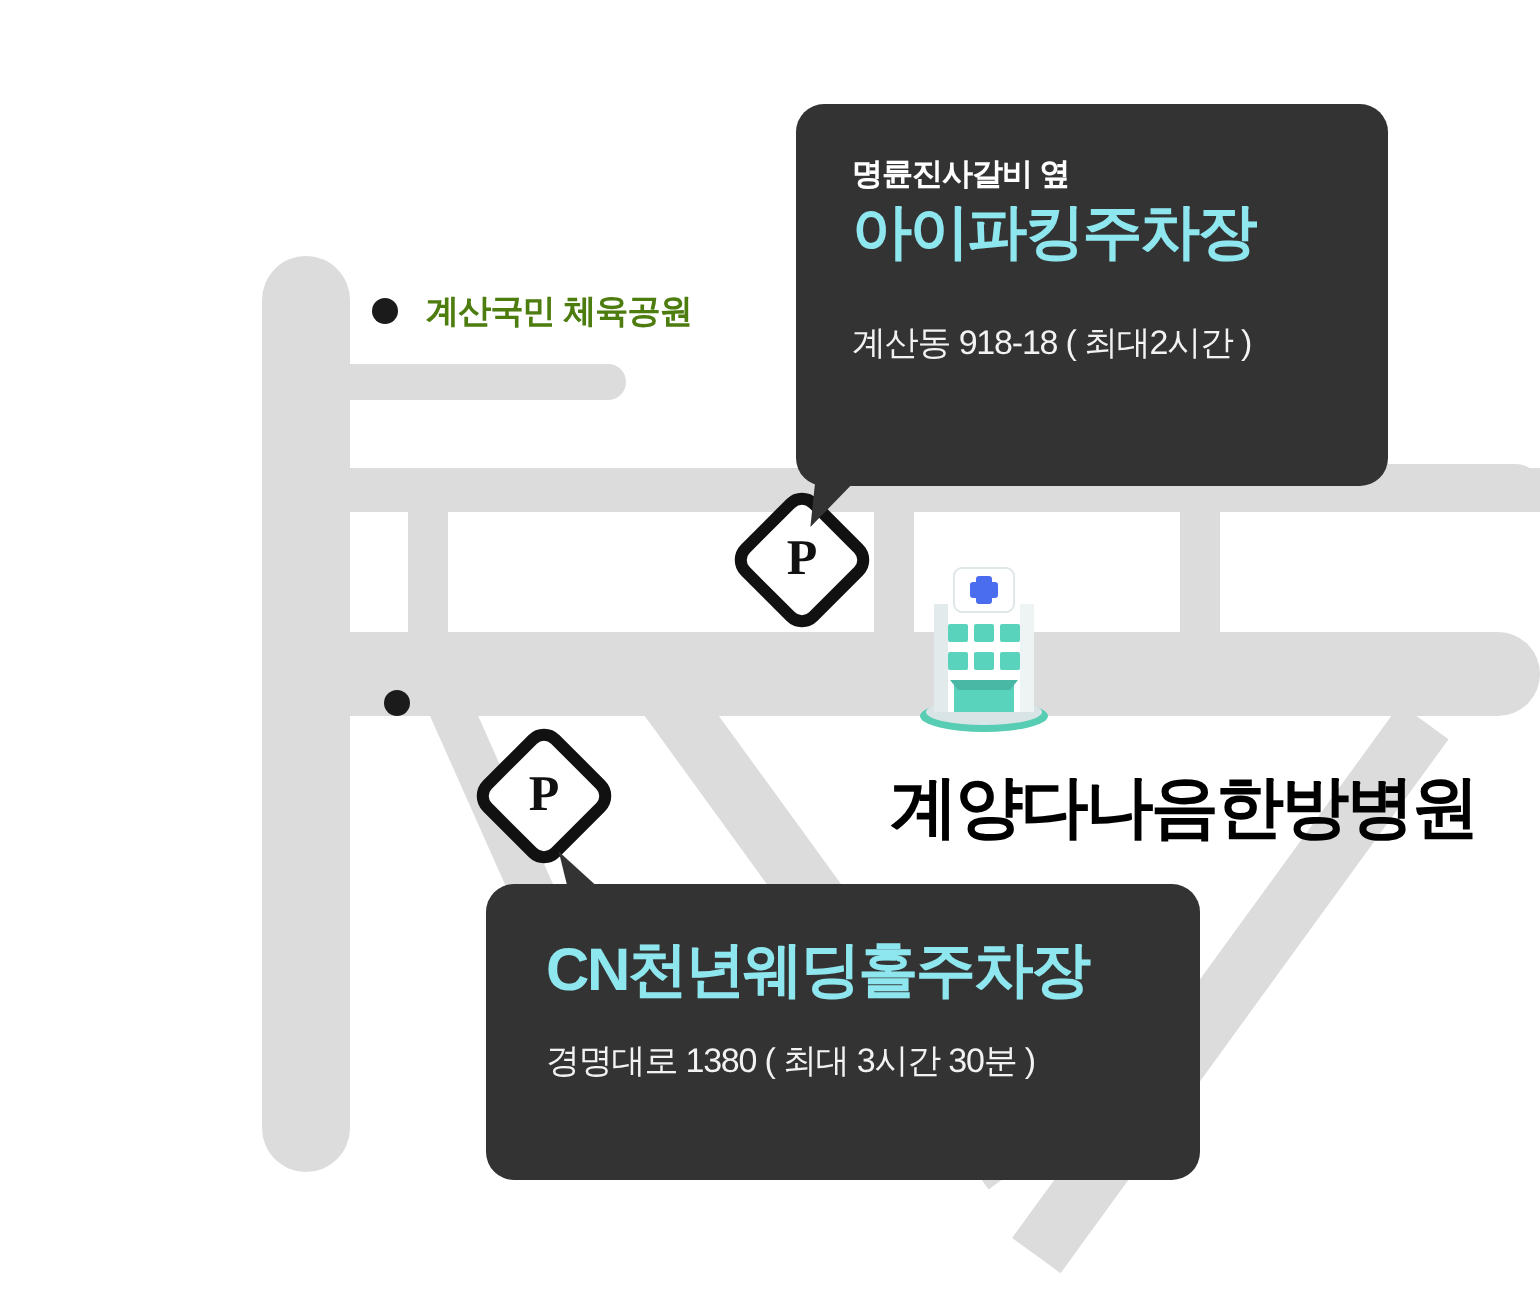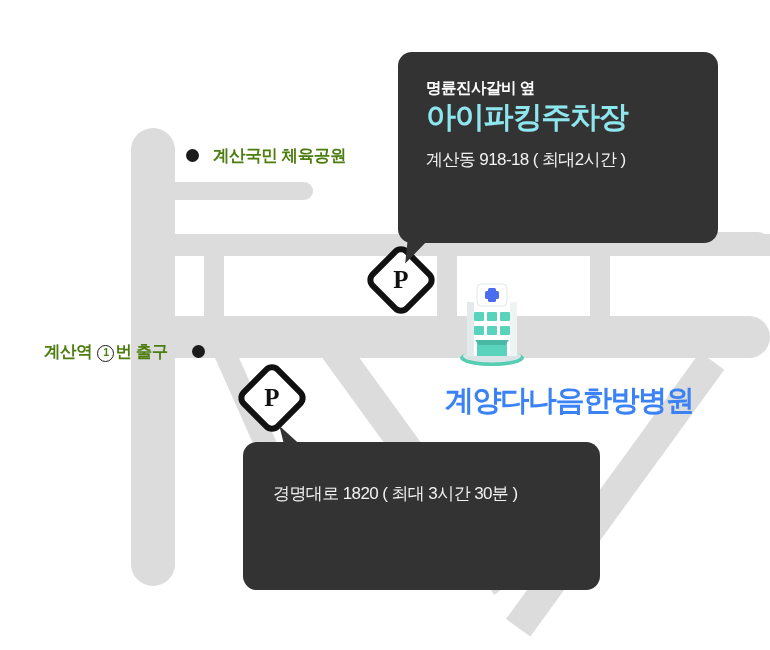--- a/index.html
+++ b/index.html
@@ -72,31 +72,31 @@
   .tip .sub{
     color:#ffffff;font-size:15.5px;font-weight:700;
     letter-spacing:-.5px;line-height:1.25;
   }
   .tip .ttl{
     color:#8ee6ee;font-size:30px;font-weight:800;
     letter-spacing:-1.2px;line-height:1.22;margin-top:2px;
   }
   .tip .body{
     color:#f2f2f2;font-size:17px;font-weight:400;
-    letter-spacing:-.6px;line-height:1.45;margin-top:12px;
+    letter-spacing:-.6px;line-height:1.45;margin-top:24px;
   }
   .tip .body div{white-space:nowrap;}
 
   .tail{position:absolute;width:0;height:0;}
 
   
   .hosplabel{
     position:absolute;
-    color:#3b82f6;
-    font-size:29px;font-weight:800;letter-spacing:-1.4px;
+    color:#000000;
+    font-size:34px;font-weight:800;letter-spacing:-1.4px;
     white-space:nowrap;
     text-align:right;
   }
 </style>
 </head>
 <body>
 
 <div id="map">
 
   <div class="road r" style="left:131px;top:128px;width:44px;height:458px;"></div>
@@ -117,23 +117,20 @@
 
   <div class="diag" style="left:318px;top:352px;width:30px;height:300px;transform:rotate(-36deg);transform-origin:top left;"></div>
 
   <div class="diag" style="left:700px;top:352px;width:30px;height:330px;transform:rotate(36deg);transform-origin:top left;"></div>
 
   <div class="diag" style="left:215px;top:358px;width:22px;height:120px;transform:rotate(-24deg);transform-origin:top left;"></div>
 
   <div class="dot" style="left:186px;top:149px;"></div>
   <div class="maplabel" style="left:213px;top:145px;">계산국민 체육공원</div>
 
-  <div class="maplabel" style="left:44px;top:341px;">
-    <span>계산역 </span><span class="circnum">1</span><span>번 출구</span>
-  </div>
   <div class="dot" style="left:192px;top:345px;"></div>
 
   <div class="psign" style="left:374px;top:253px;">
     <div class="frame"></div>
     <div class="pchar">P</div>
   </div>
 
   <div class="psign" style="left:245px;top:371px;">
     <div class="frame"></div>
     <div class="pchar">P</div>
@@ -159,37 +156,38 @@
         <rect x="32" y="48" width="10" height="9" rx="1"></rect>
         <rect x="45" y="48" width="10" height="9" rx="1"></rect>
       </g>
       <rect x="22" y="62" width="30" height="16" fill="#5ad3bd"></rect>
       <path d="M20 62 L54 62 L50 67 L24 67 Z" fill="#49b9a5"></path>
     </svg>
   </div>
 
   <div class="hosplabel" style="left:445px;top:381px;">계양다나음한방병원</div>
 
-  <div class="tip" style="left:398px;top:52px;width:320px;height:191px;padding:26px 28px 0 28px;">
+  <div class="tip" style="left:398px;top:52px;width:296px;height:191px;padding:26px 28px 0 28px;">
     <div class="sub">명륜진사갈비 옆</div>
     <div class="ttl">아이파킹주차장</div>
     <div class="body">
       <div>계산동 918-18 ( 최대2시간 )</div>
     </div>
   </div>
 
   <div class="tail" style="left:408px;top:238px;
               border-left:0 solid transparent;
               border-right:22px solid transparent;
               border-top:28px solid #333333;
               transform:rotate(6deg);transform-origin:top right;"></div>
 
   <div class="tip" style="left:243px;top:442px;width:357px;height:148px;padding:26px 30px 0 30px;">
+    <div class="ttl" style="margin-top:0;">CN천년웨딩홀주차장</div>
     <div class="body" style="margin-top:14px;">
-      <div>경명대로 1820 ( 최대 3시간 30분 )</div>
+      <div>경명대로 1380 ( 최대 3시간 30분 )</div>
     </div>
   </div>
 
   <div class="tail" style="left:286px;top:420px;
               border-left:0 solid transparent;
               border-right:20px solid transparent;
               border-bottom:30px solid #333333;
               transform:rotate(-14deg);transform-origin:bottom right;"></div>
 
 </div>

